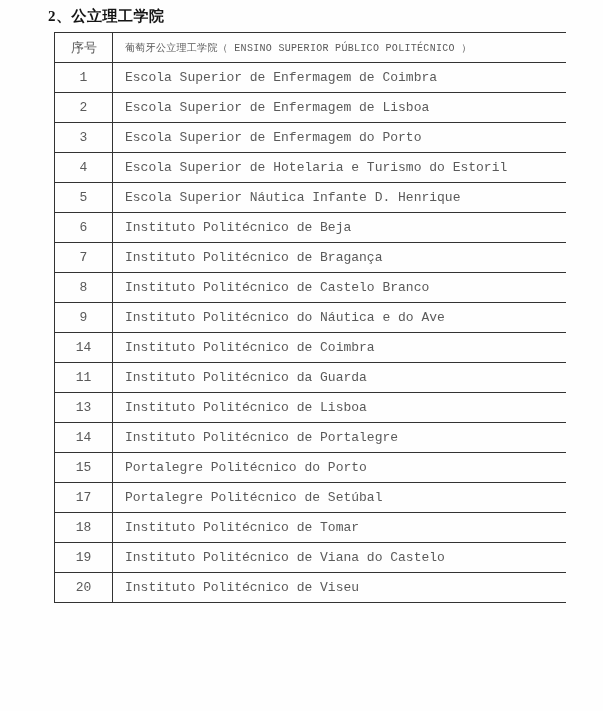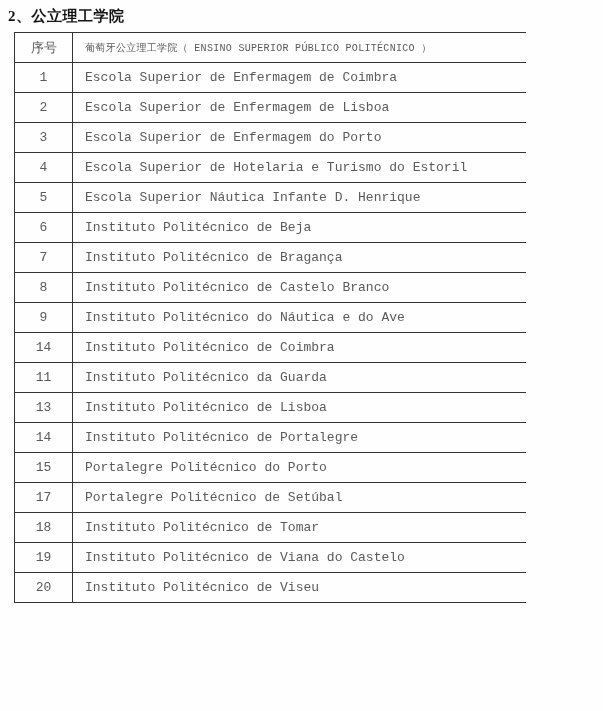--- a/index.html
+++ b/index.html
@@ -12,20 +12,21 @@
   html, body {
     margin: 0;
     padding: 0;
     background: var(--bg-color);
   }
   .page {
     width: 526px;
     height: 711px;
     background: var(--bg-color);
     overflow: hidden;
+    margin-left: 40px;
   }
   .page-title {
     margin: 0;
     padding: 7px 0 6px 8px;
     font-family: "Liberation Serif", "DejaVu Serif", serif;
     font-size: 15px;
     font-weight: bold;
     color: var(--title-color);
     letter-spacing: 0.5px;
   }

